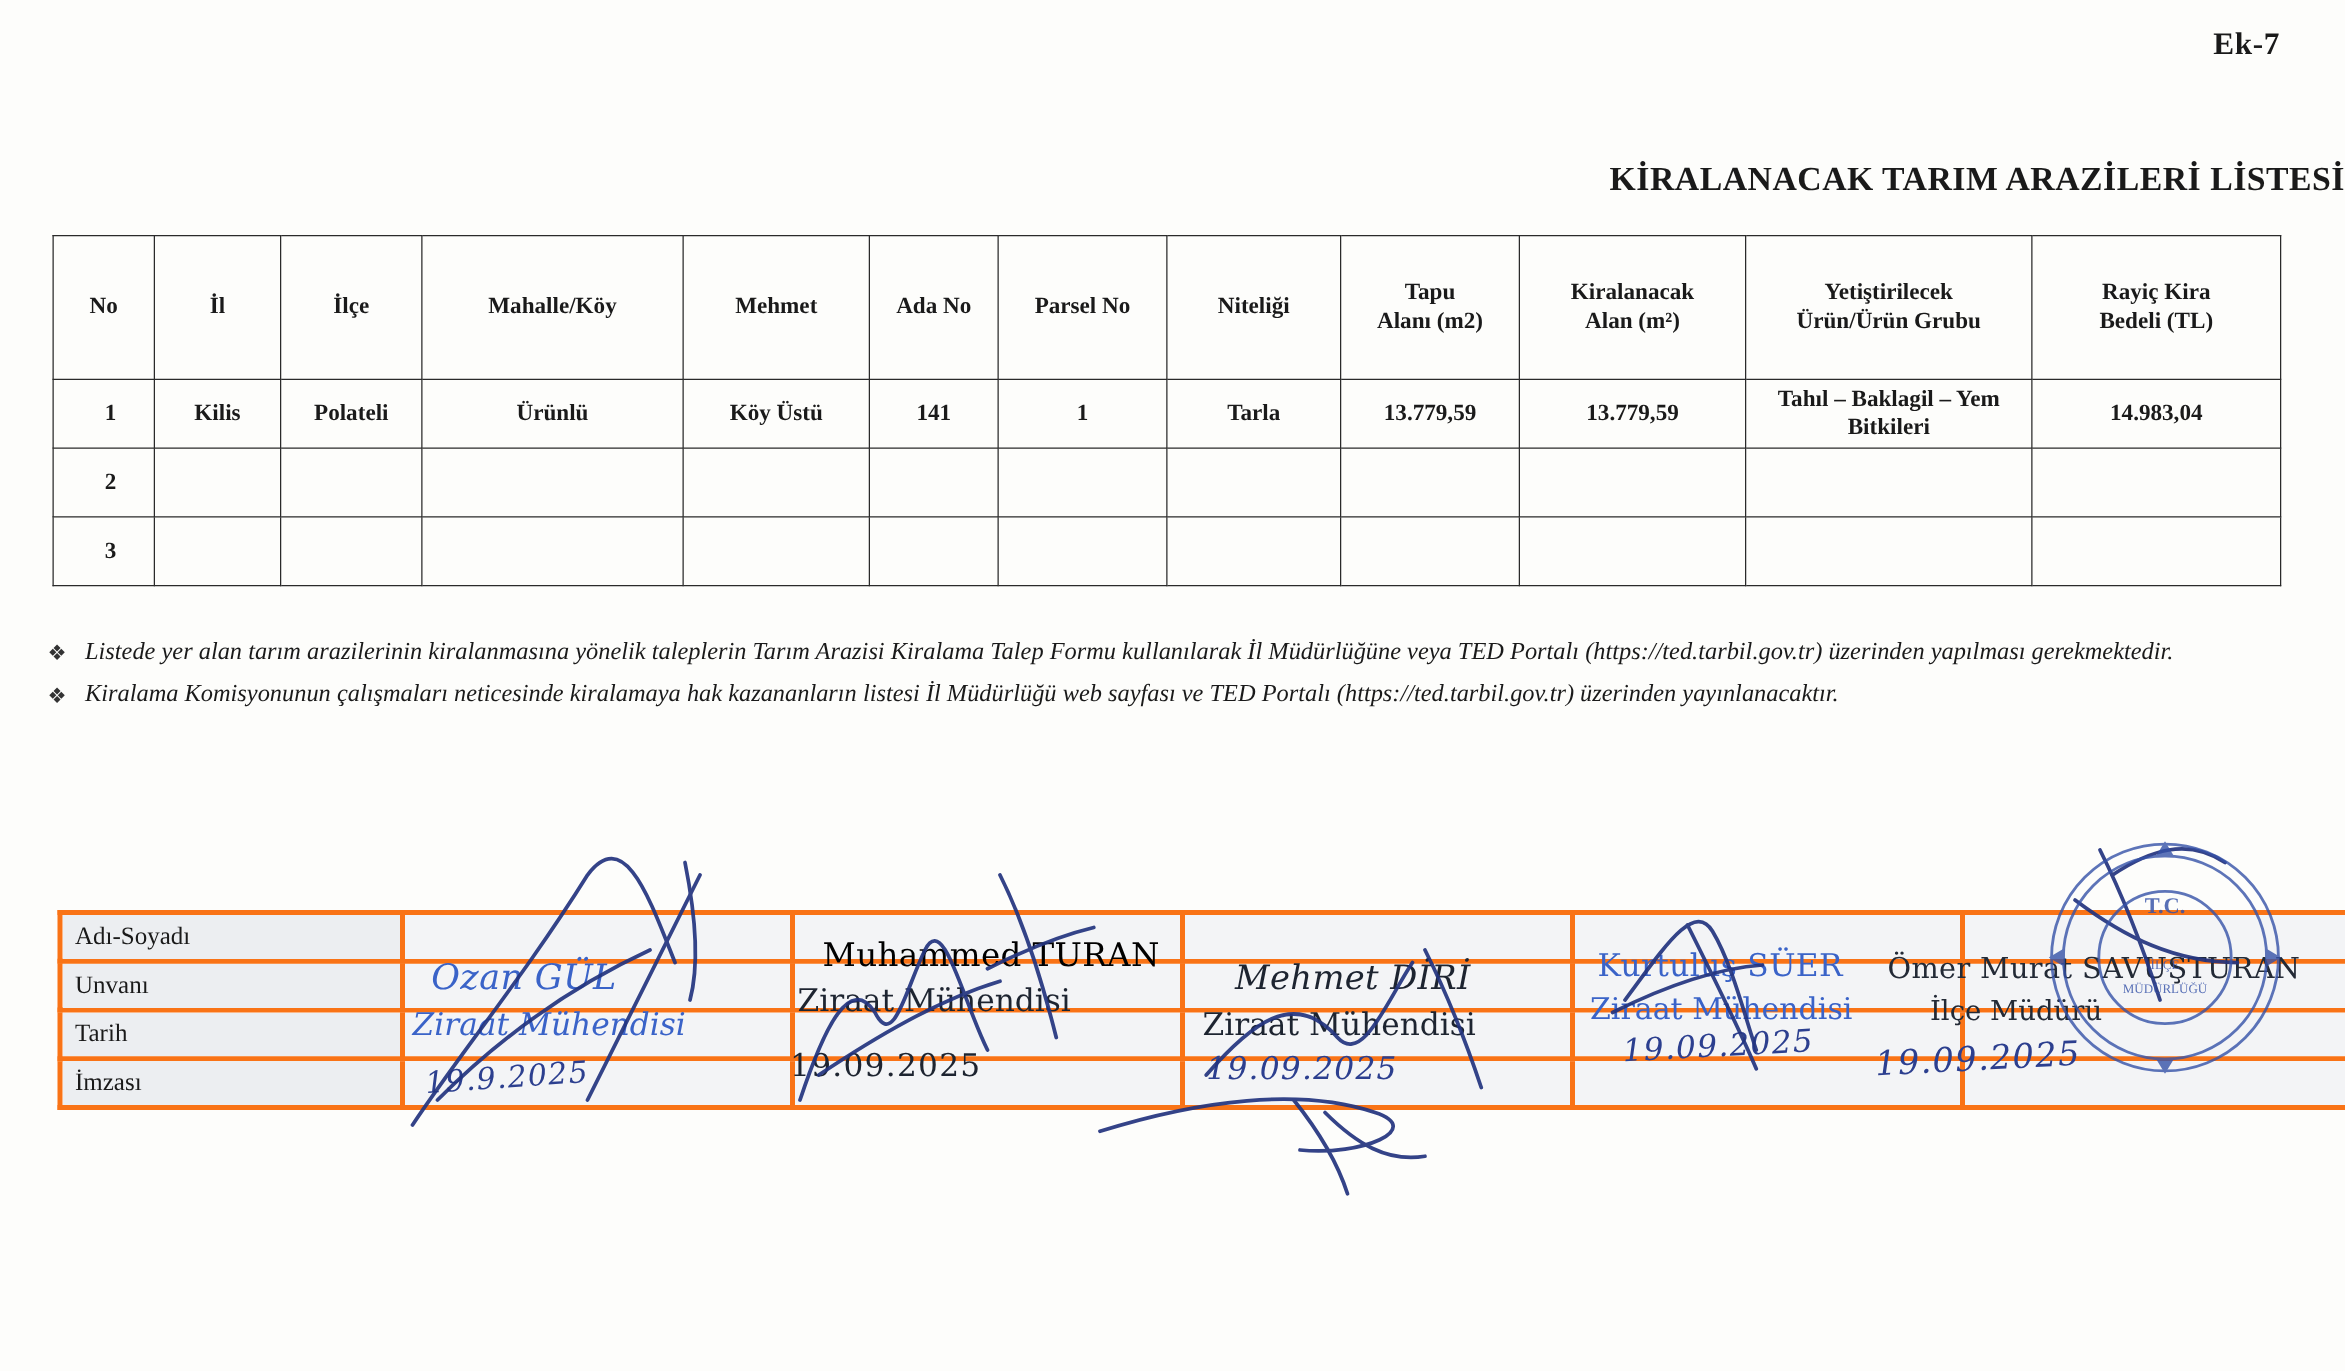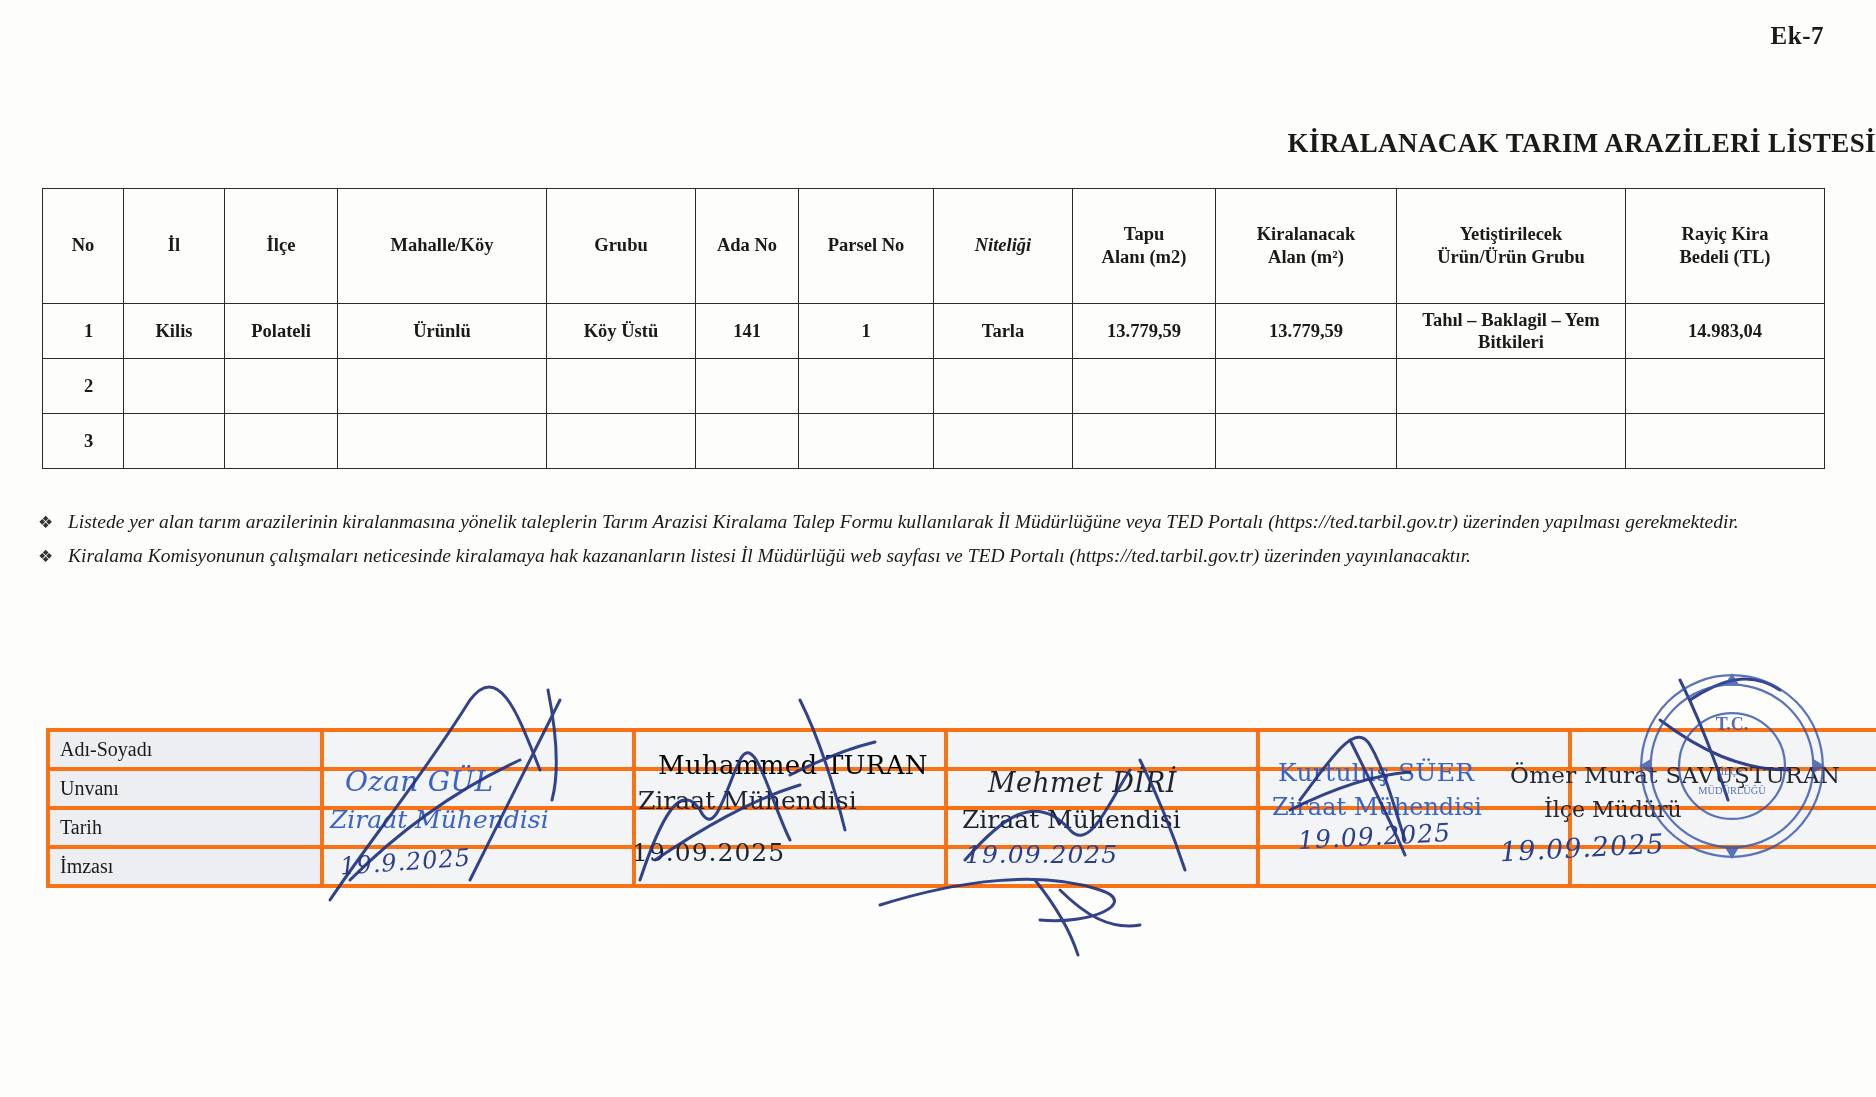--- a/index.html
+++ b/index.html
@@ -80,21 +80,21 @@
     padding-left: 14px !important;
     font-weight: bold;
   }
   .col-no      { width: 72px; }
   .col-il      { width: 92px; }
   .col-ilce    { width: 104px; }
   .col-mahalle { width: 200px; }
   .col-mevki   { width: 140px; }
   .col-ada     { width: 94px; }
   .col-parsel  { width: 126px; }
-  .col-nitelik { width: 130px; font-style: italic; }
+  .col-nitelik { width: 130px; }
   .col-tapu    { width: 134px; }
   .col-kiralan { width: 172px; }
   .col-urun    { width: 220px; }
   .col-rayic   { width: 190px; }
 
   
   .notes {
     position: absolute;
     top: 508px;
     left: 38px;
@@ -200,21 +200,21 @@
   <div class="doc-title">KİRALANACAK TARIM ARAZİLERİ LİSTESİ</div>
 
   <div class="main-table-wrap">
     <table class="main">
       <thead>
         <tr>
           <th class="col-no">No</th>
           <th class="col-il">İl</th>
           <th class="col-ilce">İlçe</th>
           <th class="col-mahalle">Mahalle/Köy</th>
-          <th class="col-mevki">Grubu</th>
+          <th class="col-mevki">Mehmet</th>
           <th class="col-ada">Ada No</th>
           <th class="col-parsel">Parsel No</th>
           <th class="col-nitelik">Niteliği</th>
           <th class="col-tapu">
             <span>Tapu</span><br>
             <span>Alanı (m2)</span>
           </th>
           <th class="col-kiralan">
             <span>Kiralanacak</span><br>
             <span>Alan  (m²)</span>

